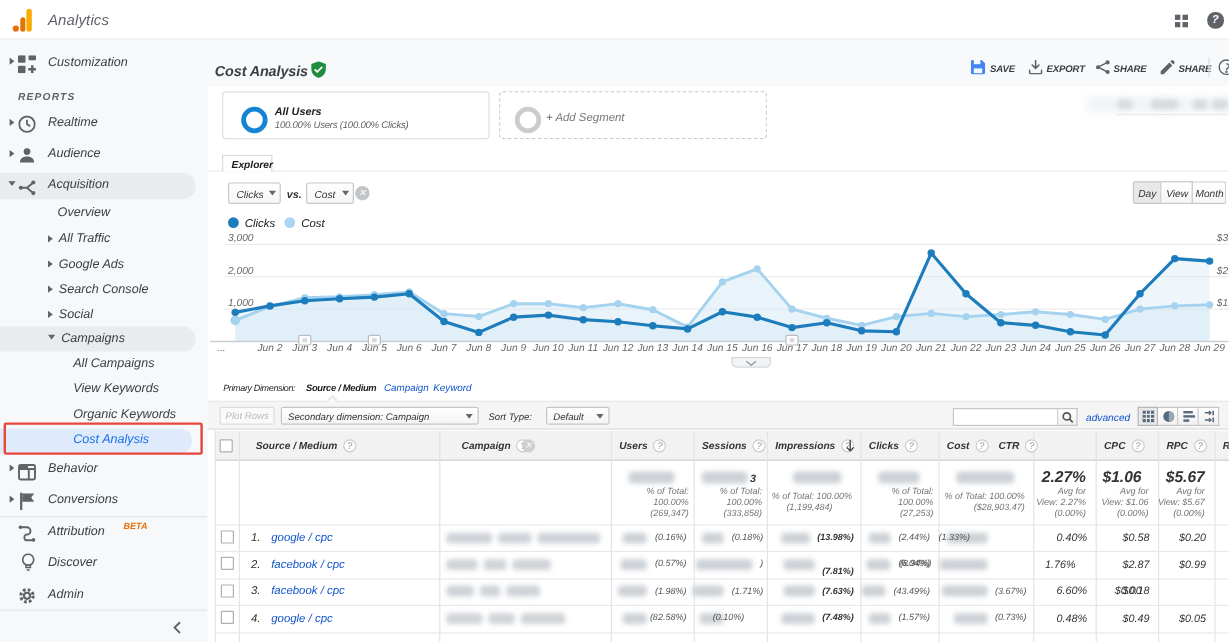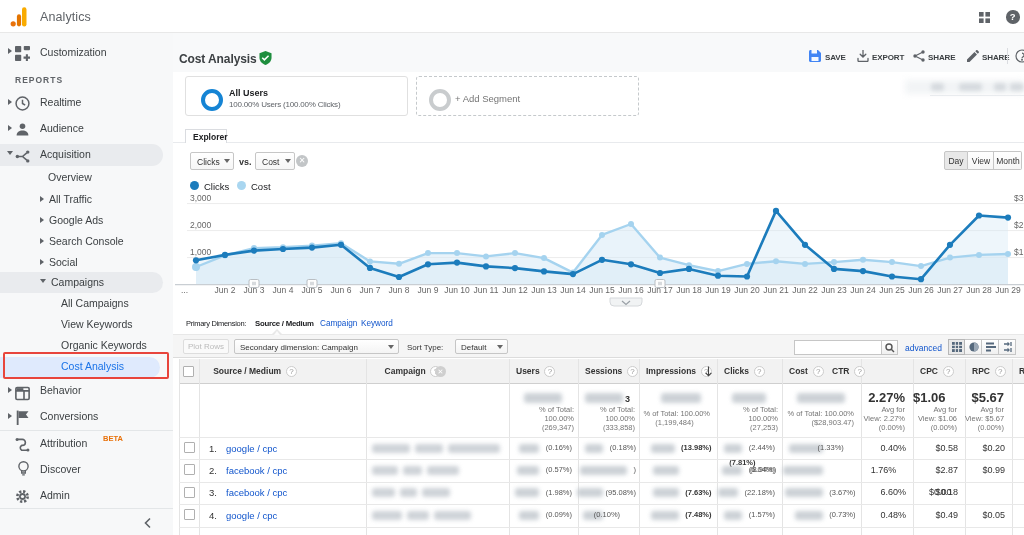--- a/index.html
+++ b/index.html
@@ -1,18 +1,18 @@
 <!DOCTYPE html>
 <html><head>
 <meta charset="utf-8">
 <style>
 * { margin:0; padding:0; box-sizing:border-box; }
 html,body { width:1024px; height:535px; overflow:hidden; font-family:"Liberation Sans", sans-serif; background:#fff; }
 .abs { position:absolute; white-space:nowrap; }
-#page { position:relative; width:1024px; height:458px; background:#fff; }
+#page { position:relative; width:1024px; height:458px; background:#fff;font-style:italic; }
 
 #topbar { left:0; top:0; width:1024px; height:33px; background:#fff; border-bottom:1px solid #e8e8e8; z-index:20; }
 #ga-name { left:40px; top:10px; font-size:12.5px; color:#5f6368; letter-spacing:0.1px; }
 
 #sidebar { left:0; top:33px; width:173px; height:502px; background:#f7f8f9; z-index:10; }
 .caret { position:absolute; width:0; height:0; }
 .caret.r { border-left:4.5px solid #5f6368; border-top:3.5px solid transparent; border-bottom:3.5px solid transparent; }
 .caret.d { border-top:4.5px solid #5f6368; border-left:3.5px solid transparent; border-right:3.5px solid transparent; }
 .pill { position:absolute; left:0; height:22px; background:#e9ebee; border-radius:0 16px 16px 0; }
 .pill.blue { background:#dfeafd; }
@@ -427,21 +427,21 @@
   <div class="abs" style="left:538px;top:55px;width:61px;text-align:right;font-size:7.5px;color:#757575;">100.00%</div>
   <div class="abs" style="left:538px;top:64px;width:61px;text-align:right;font-size:7.5px;color:#757575;">(27,253)</div>
   <div class="abs" style="left:618px;top:34px;width:48px;height:10px;background:#c3c9cf;border-radius:3px;filter:blur(2px);opacity:.85"></div>
   <div class="abs" style="left:603px;top:50px;width:72px;text-align:right;font-size:7.5px;color:#757575;">% of Total: 100.00%</div>
   <div class="abs" style="left:603px;top:59px;width:72px;text-align:right;font-size:7.5px;color:#757575;">($28,903.47)</div>
   <div class="abs" style="left:446px;top:35px;font-size:9px;font-weight:bold;color:#333">3</div>
   <div class="abs" style="left:682px;top:31px;width:44px;text-align:right;font-size:13px;color:#333;font-weight:bold;">2.27%</div>
   <div class="abs" style="left:682px;top:46px;width:44px;text-align:right;font-size:7.5px;color:#757575;">Avg for</div>
   <div class="abs" style="left:682px;top:55px;width:44px;text-align:right;font-size:7.5px;color:#757575;">View: 2.27%</div>
   <div class="abs" style="left:682px;top:64px;width:44px;text-align:right;font-size:7.5px;color:#757575;">(0.00%)</div>
-  <div class="abs" style="left:734px;top:31px;width:44px;text-align:left;font-size:13px;color:#333;font-weight:bold;">$1.06</div>
+  <div class="abs" style="left:734px;top:31px;width:44px;text-align:center;font-size:13px;color:#333;font-weight:bold;">$1.06</div>
   <div class="abs" style="left:734px;top:46px;width:44px;text-align:right;font-size:7.5px;color:#757575;">Avg for</div>
   <div class="abs" style="left:734px;top:55px;width:44px;text-align:right;font-size:7.5px;color:#757575;">View: $1.06</div>
   <div class="abs" style="left:734px;top:64px;width:44px;text-align:right;font-size:7.5px;color:#757575;">(0.00%)</div>
   <div class="abs" style="left:786px;top:31px;width:39px;text-align:right;font-size:13px;color:#333;font-weight:bold;">$5.67</div>
   <div class="abs" style="left:786px;top:46px;width:39px;text-align:right;font-size:7.5px;color:#757575;">Avg for</div>
   <div class="abs" style="left:786px;top:55px;width:39px;text-align:right;font-size:7.5px;color:#757575;">View: $5.67</div>
   <div class="abs" style="left:786px;top:64px;width:39px;text-align:right;font-size:7.5px;color:#757575;">(0.00%)</div>
   <div class="abs" style="left:0;top:78px;width:845px;height:1px;background:#e8e8e8"></div>
   <div class="abs" style="left:5px;top:83.0px;width:11px;height:11px;border:1px solid #b0b0b0;border-radius:1px;background:#fff"></div>
   <div class="abs" style="left:24px;top:83.5px;width:14px;text-align:right;font-size:9.5px;color:#333">1.</div>
@@ -451,73 +451,73 @@
       <div class="abs" style="left:269px;top:84.5px;width:52px;height:9px;background:#c6cbd1;border-radius:3px;filter:blur(2px);opacity:.85"></div>
   <div class="abs" style="left:340.0px;top:84.5px;width:20px;height:9px;background:#c3c9cf;border-radius:3px;filter:blur(2px);opacity:.85"></div>
   <div class="abs" style="left:330px;top:84.0px;width:63px;text-align:right;font-size:7.5px;color:#555;">(0.16%)</div>
   <div class="abs" style="left:406.0px;top:84.5px;width:18px;height:9px;background:#c3c9cf;border-radius:3px;filter:blur(2px);opacity:.85"></div>
   <div class="abs" style="left:399px;top:84.0px;width:58px;text-align:right;font-size:7.5px;color:#555;">(0.18%)</div>
   <div class="abs" style="left:471.5px;top:84.5px;width:24px;height:9px;background:#c3c9cf;border-radius:3px;filter:blur(2px);opacity:.85"></div>
   <div class="abs" style="left:460px;top:84.0px;width:72.5px;text-align:right;font-size:7.5px;color:#333;font-weight:bold;">(13.98%)</div>
   <div class="abs" style="left:545.0px;top:84.5px;width:18px;height:9px;background:#c3c9cf;border-radius:3px;filter:blur(2px);opacity:.85"></div>
   <div class="abs" style="left:538px;top:84.0px;width:58px;text-align:right;font-size:7.5px;color:#555;">(2.44%)</div>
   <div class="abs" style="left:609.5px;top:84.5px;width:34px;height:9px;background:#c3c9cf;border-radius:3px;filter:blur(2px);opacity:.85"></div>
-  <div class="abs" style="left:603px;top:84.0px;width:73.5px;text-align:center;font-size:7.5px;color:#555;margin-left:12px;">(1.33%)</div>
+  <div class="abs" style="left:603px;top:84.0px;width:73.5px;text-align:left;font-size:7.5px;color:#555;">(1.33%)</div>
   <div class="abs" style="left:682px;top:83.5px;width:45px;text-align:right;font-size:9px;color:#333">0.40%</div>
   <div class="abs" style="left:734px;top:83.5px;width:45px;text-align:right;font-size:9px;color:#333">$0.58</div>
   <div class="abs" style="left:786px;top:83.5px;width:40px;text-align:right;font-size:9px;color:#333">$0.20</div>
   <div class="abs" style="left:0;top:100.4px;width:845px;height:1px;background:#e8e8e8"></div>
   <div class="abs" style="left:5px;top:105.4px;width:11px;height:11px;border:1px solid #b0b0b0;border-radius:1px;background:#fff"></div>
   <div class="abs" style="left:24px;top:105.9px;width:14px;text-align:right;font-size:9.5px;color:#333">2.</div>
   <div class="abs" style="left:47px;top:105.9px;font-size:9.5px;color:#1155cc">facebook / cpc</div>
   <div class="abs" style="left:193px;top:106.9px;width:26px;height:9px;background:#c6cbd1;border-radius:3px;filter:blur(2px);opacity:.85"></div>
       <div class="abs" style="left:224px;top:106.9px;width:19px;height:9px;background:#c6cbd1;border-radius:3px;filter:blur(2px);opacity:.85"></div>
       <div class="abs" style="left:248px;top:106.9px;width:32px;height:9px;background:#c6cbd1;border-radius:3px;filter:blur(2px);opacity:.85"></div>
   <div class="abs" style="left:338.0px;top:106.9px;width:22px;height:9px;background:#c3c9cf;border-radius:3px;filter:blur(2px);opacity:.85"></div>
   <div class="abs" style="left:330px;top:106.4px;width:63px;text-align:right;font-size:7.5px;color:#555;">(0.57%)</div>
   <div class="abs" style="left:401.0px;top:106.9px;width:47px;height:9px;background:#c3c9cf;border-radius:3px;filter:blur(2px);opacity:.85"></div>
   <div class="abs" style="left:399px;top:106.4px;width:58px;text-align:right;font-size:7.5px;color:#555;">)</div>
   <div class="abs" style="left:473.5px;top:106.9px;width:26px;height:9px;background:#c3c9cf;border-radius:3px;filter:blur(2px);opacity:.85"></div>
-  <div class="abs" style="left:460px;top:99px;width:72.5px;text-align:right;font-size:7.5px;color:#333;font-weight:bold;margin-left:44px;">(7.81%)</div>
+  <div class="abs" style="left:460px;top:112px;width:72.5px;text-align:right;font-size:7.5px;color:#333;font-weight:bold;">(7.81%)</div>
   <div class="abs" style="left:543.0px;top:106.9px;width:20px;height:9px;background:#c3c9cf;border-radius:3px;filter:blur(2px);opacity:.85"></div>
   <div class="abs" style="left:538px;top:106.4px;width:58px;text-align:right;font-size:7.5px;color:#555;">(6.04%)</div>
   <div class="abs" style="left:603.5px;top:106.9px;width:40px;height:9px;background:#c3c9cf;border-radius:3px;filter:blur(2px);opacity:.85"></div>
   <div class="abs" style="left:571px;top:106.4px;width:73.5px;text-align:left;font-size:7.5px;color:#555;">(8.94%)</div>
   <div class="abs" style="left:682px;top:105.9px;width:45px;text-align:center;font-size:9px;color:#333">1.76%</div>
   <div class="abs" style="left:734px;top:105.9px;width:45px;text-align:right;font-size:9px;color:#333">$2.87</div>
   <div class="abs" style="left:786px;top:105.9px;width:40px;text-align:right;font-size:9px;color:#333">$0.99</div>
   <div class="abs" style="left:0;top:122.8px;width:845px;height:1px;background:#e8e8e8"></div>
   <div class="abs" style="left:5px;top:127.8px;width:11px;height:11px;border:1px solid #b0b0b0;border-radius:1px;background:#fff"></div>
   <div class="abs" style="left:24px;top:128.3px;width:14px;text-align:right;font-size:9.5px;color:#333">3.</div>
   <div class="abs" style="left:47px;top:128.3px;font-size:9.5px;color:#1155cc">facebook / cpc</div>
   <div class="abs" style="left:193px;top:129.3px;width:23px;height:9px;background:#c6cbd1;border-radius:3px;filter:blur(2px);opacity:.85"></div>
       <div class="abs" style="left:221px;top:129.3px;width:17px;height:9px;background:#c6cbd1;border-radius:3px;filter:blur(2px);opacity:.85"></div>
       <div class="abs" style="left:243px;top:129.3px;width:28px;height:9px;background:#c6cbd1;border-radius:3px;filter:blur(2px);opacity:.85"></div>
   <div class="abs" style="left:336.0px;top:129.3px;width:24px;height:9px;background:#c3c9cf;border-radius:3px;filter:blur(2px);opacity:.85"></div>
   <div class="abs" style="left:330px;top:128.8px;width:63px;text-align:right;font-size:7.5px;color:#555;">(1.98%)</div>
   <div class="abs" style="left:398.0px;top:129.3px;width:26px;height:9px;background:#c3c9cf;border-radius:3px;filter:blur(2px);opacity:.85"></div>
-  <div class="abs" style="left:399px;top:128.8px;width:58px;text-align:right;font-size:7.5px;color:#555;">(95.08%)</div>
+  <div class="abs" style="left:399px;top:128.8px;width:58px;text-align:right;font-size:7.5px;color:#555;">(1.71%)</div>
   <div class="abs" style="left:473.5px;top:129.3px;width:26px;height:9px;background:#c3c9cf;border-radius:3px;filter:blur(2px);opacity:.85"></div>
   <div class="abs" style="left:460px;top:128.8px;width:72.5px;text-align:right;font-size:7.5px;color:#333;font-weight:bold;">(7.63%)</div>
   <div class="abs" style="left:539.0px;top:129.3px;width:20px;height:9px;background:#c3c9cf;border-radius:3px;filter:blur(2px);opacity:.85"></div>
-  <div class="abs" style="left:538px;top:128.8px;width:58px;text-align:right;font-size:7.5px;color:#555;">(22.18%)</div>
+  <div class="abs" style="left:538px;top:128.8px;width:58px;text-align:right;font-size:7.5px;color:#555;">(43.49%)</div>
   <div class="abs" style="left:605.5px;top:129.3px;width:38px;height:9px;background:#c3c9cf;border-radius:3px;filter:blur(2px);opacity:.85"></div>
   <div class="abs" style="left:603px;top:128.8px;width:73.5px;text-align:right;font-size:7.5px;color:#555;">(3.67%)</div>
   <div class="abs" style="left:682px;top:128.3px;width:45px;text-align:right;font-size:9px;color:#333">6.60%</div>
   <div class="abs" style="left:734px;top:128.3px;width:45px;text-align:right;font-size:9px;color:#333">$0.18</div>
   <div class="abs" style="left:750px;top:128.3px;width:40px;text-align:left;font-size:9px;color:#333">$0.00</div>
   <div class="abs" style="left:0;top:145.2px;width:845px;height:1px;background:#e8e8e8"></div>
   <div class="abs" style="left:5px;top:150.2px;width:11px;height:11px;border:1px solid #b0b0b0;border-radius:1px;background:#fff"></div>
   <div class="abs" style="left:24px;top:150.7px;width:14px;text-align:right;font-size:9.5px;color:#333">4.</div>
   <div class="abs" style="left:47px;top:150.7px;font-size:9.5px;color:#1155cc">google / cpc</div>
   <div class="abs" style="left:193px;top:151.7px;width:30px;height:9px;background:#c6cbd1;border-radius:3px;filter:blur(2px);opacity:.85"></div>
       <div class="abs" style="left:228px;top:151.7px;width:22px;height:9px;background:#c6cbd1;border-radius:3px;filter:blur(2px);opacity:.85"></div>
       <div class="abs" style="left:255px;top:151.7px;width:37px;height:9px;background:#c6cbd1;border-radius:3px;filter:blur(2px);opacity:.85"></div>
   <div class="abs" style="left:340.0px;top:151.7px;width:20px;height:9px;background:#c3c9cf;border-radius:3px;filter:blur(2px);opacity:.85"></div>
-  <div class="abs" style="left:330px;top:151.2px;width:63px;text-align:right;font-size:7.5px;color:#555;">(0.09%)</div>
+  <div class="abs" style="left:330px;top:151.2px;width:63px;text-align:right;font-size:7.5px;color:#555;">(82.58%)</div>
   <div class="abs" style="left:404.0px;top:151.7px;width:20px;height:9px;background:#c3c9cf;border-radius:3px;filter:blur(2px);opacity:.85"></div>
   <div class="abs" style="left:399px;top:151.2px;width:58px;text-align:center;font-size:7.5px;color:#555;">(0.10%)</div>
   <div class="abs" style="left:471.5px;top:151.7px;width:28px;height:9px;background:#c3c9cf;border-radius:3px;filter:blur(2px);opacity:.85"></div>
   <div class="abs" style="left:460px;top:151.2px;width:72.5px;text-align:right;font-size:7.5px;color:#333;font-weight:bold;">(7.48%)</div>
   <div class="abs" style="left:545.0px;top:151.7px;width:18px;height:9px;background:#c3c9cf;border-radius:3px;filter:blur(2px);opacity:.85"></div>
   <div class="abs" style="left:538px;top:151.2px;width:58px;text-align:right;font-size:7.5px;color:#555;">(1.57%)</div>
   <div class="abs" style="left:615.5px;top:151.7px;width:28px;height:9px;background:#c3c9cf;border-radius:3px;filter:blur(2px);opacity:.85"></div>
   <div class="abs" style="left:603px;top:151.2px;width:73.5px;text-align:right;font-size:7.5px;color:#555;">(0.73%)</div>
   <div class="abs" style="left:682px;top:150.7px;width:45px;text-align:right;font-size:9px;color:#333">0.48%</div>
   <div class="abs" style="left:734px;top:150.7px;width:45px;text-align:right;font-size:9px;color:#333">$0.49</div>

